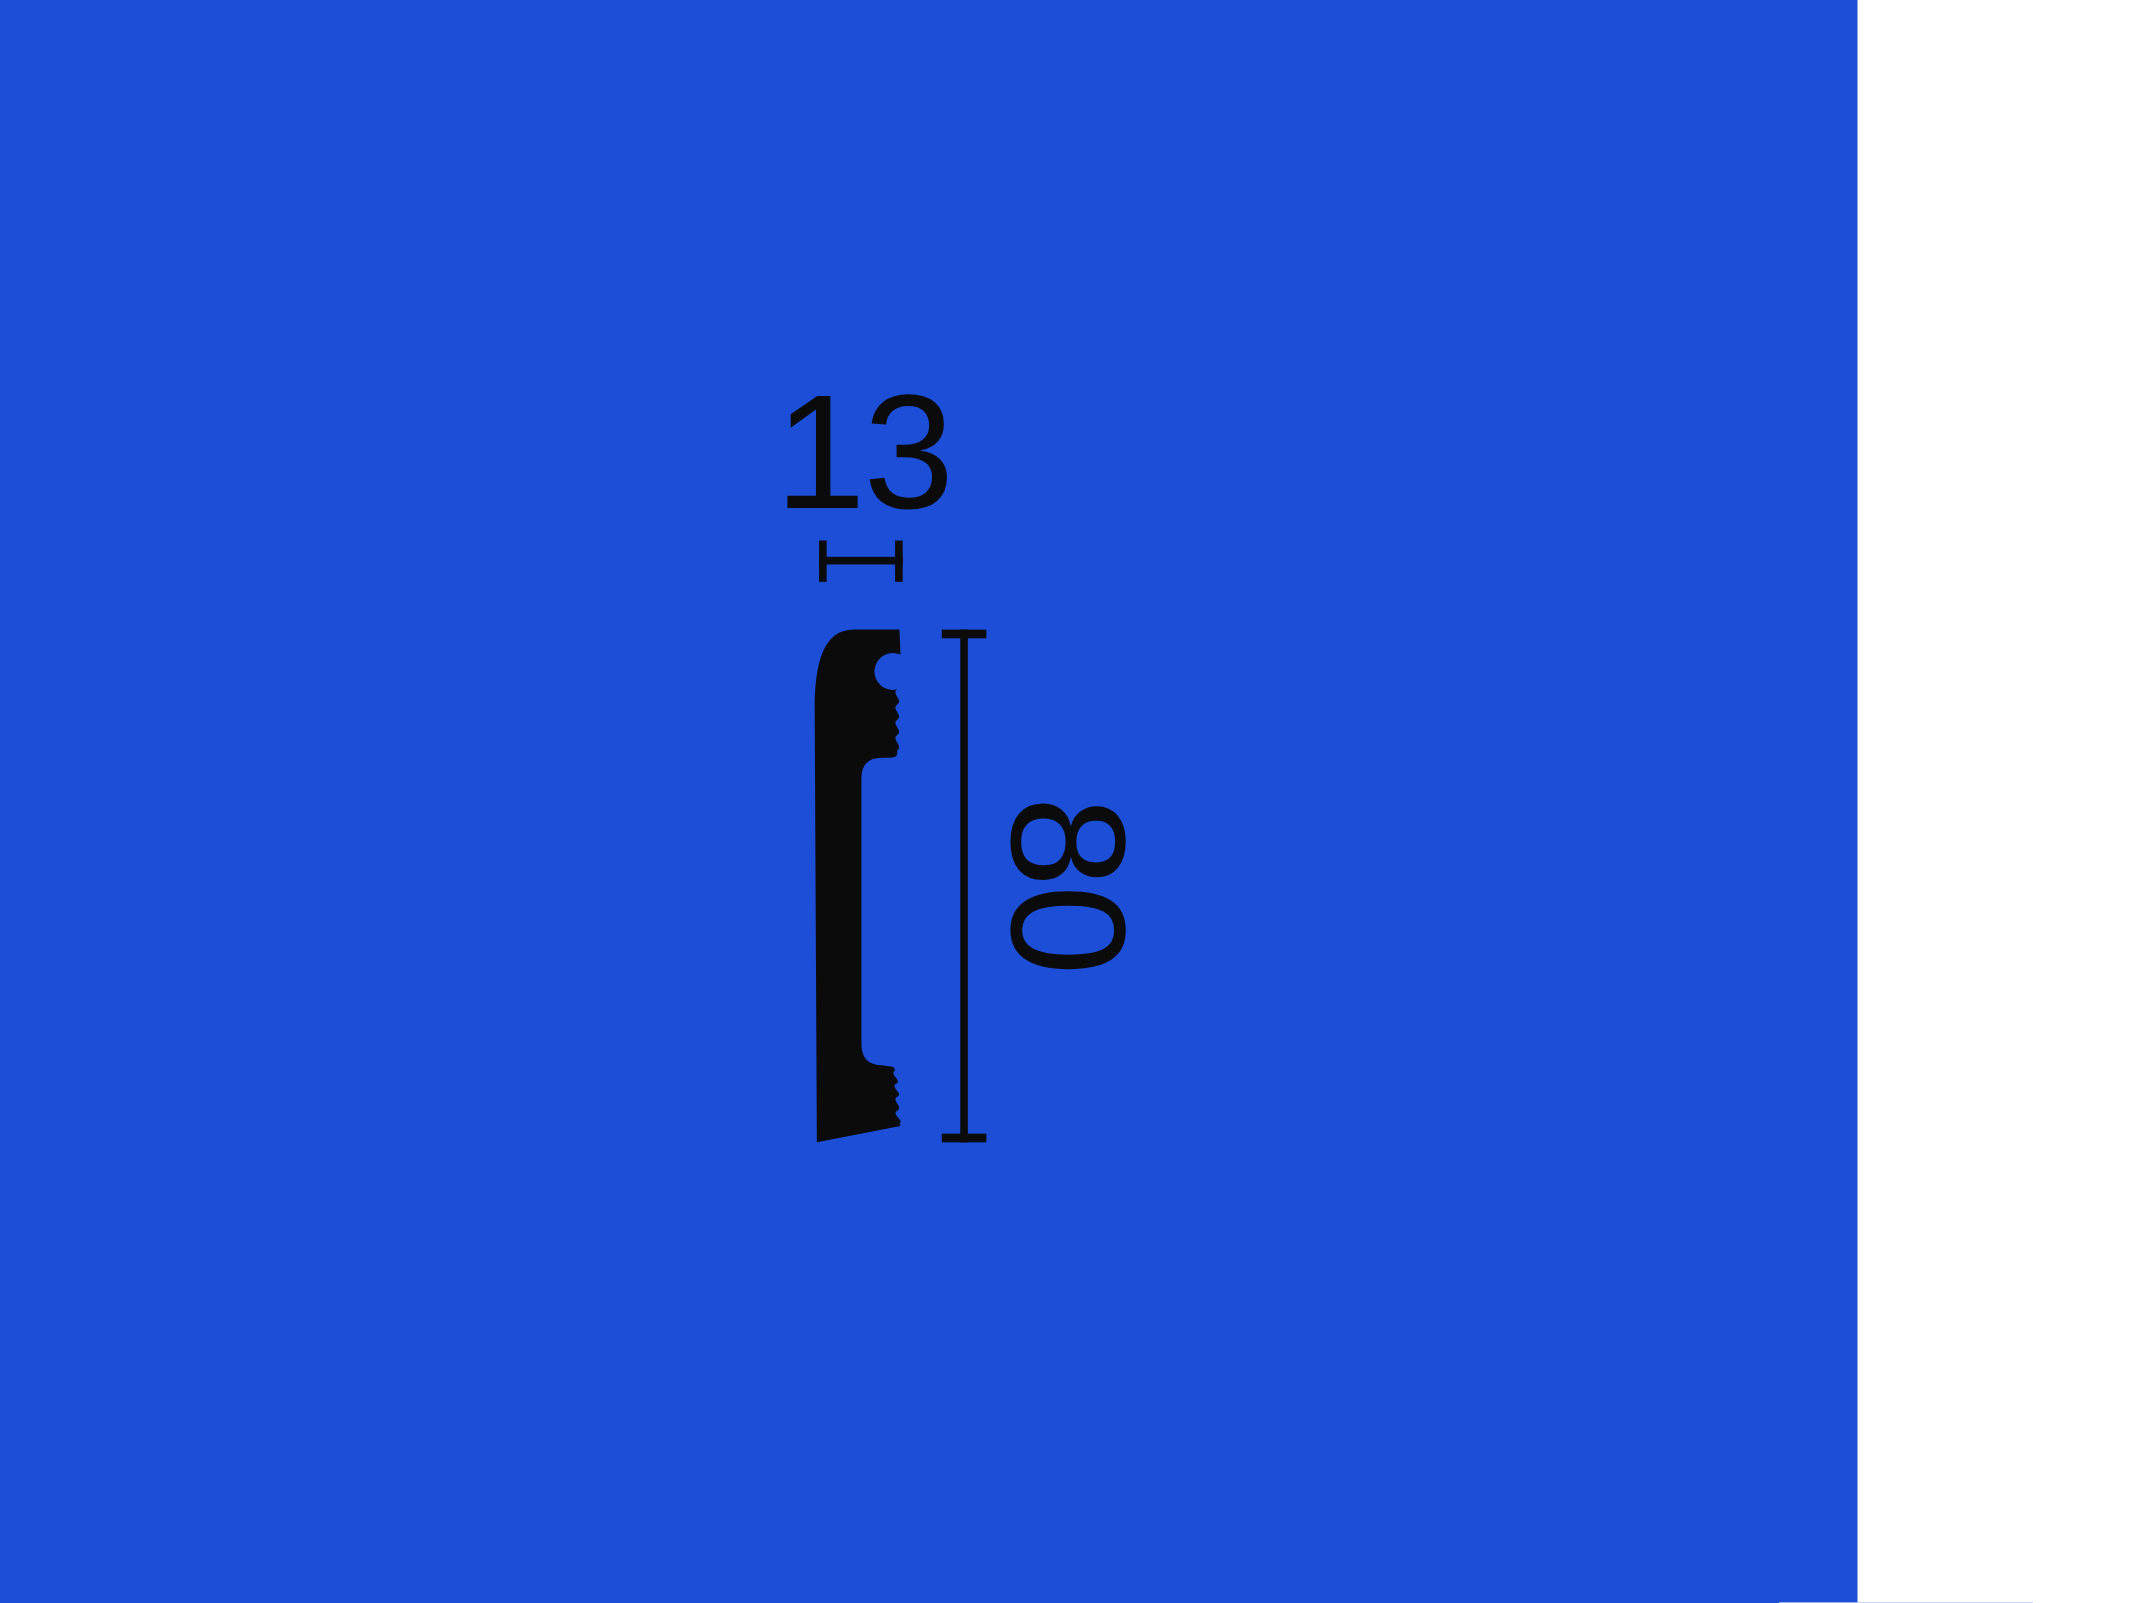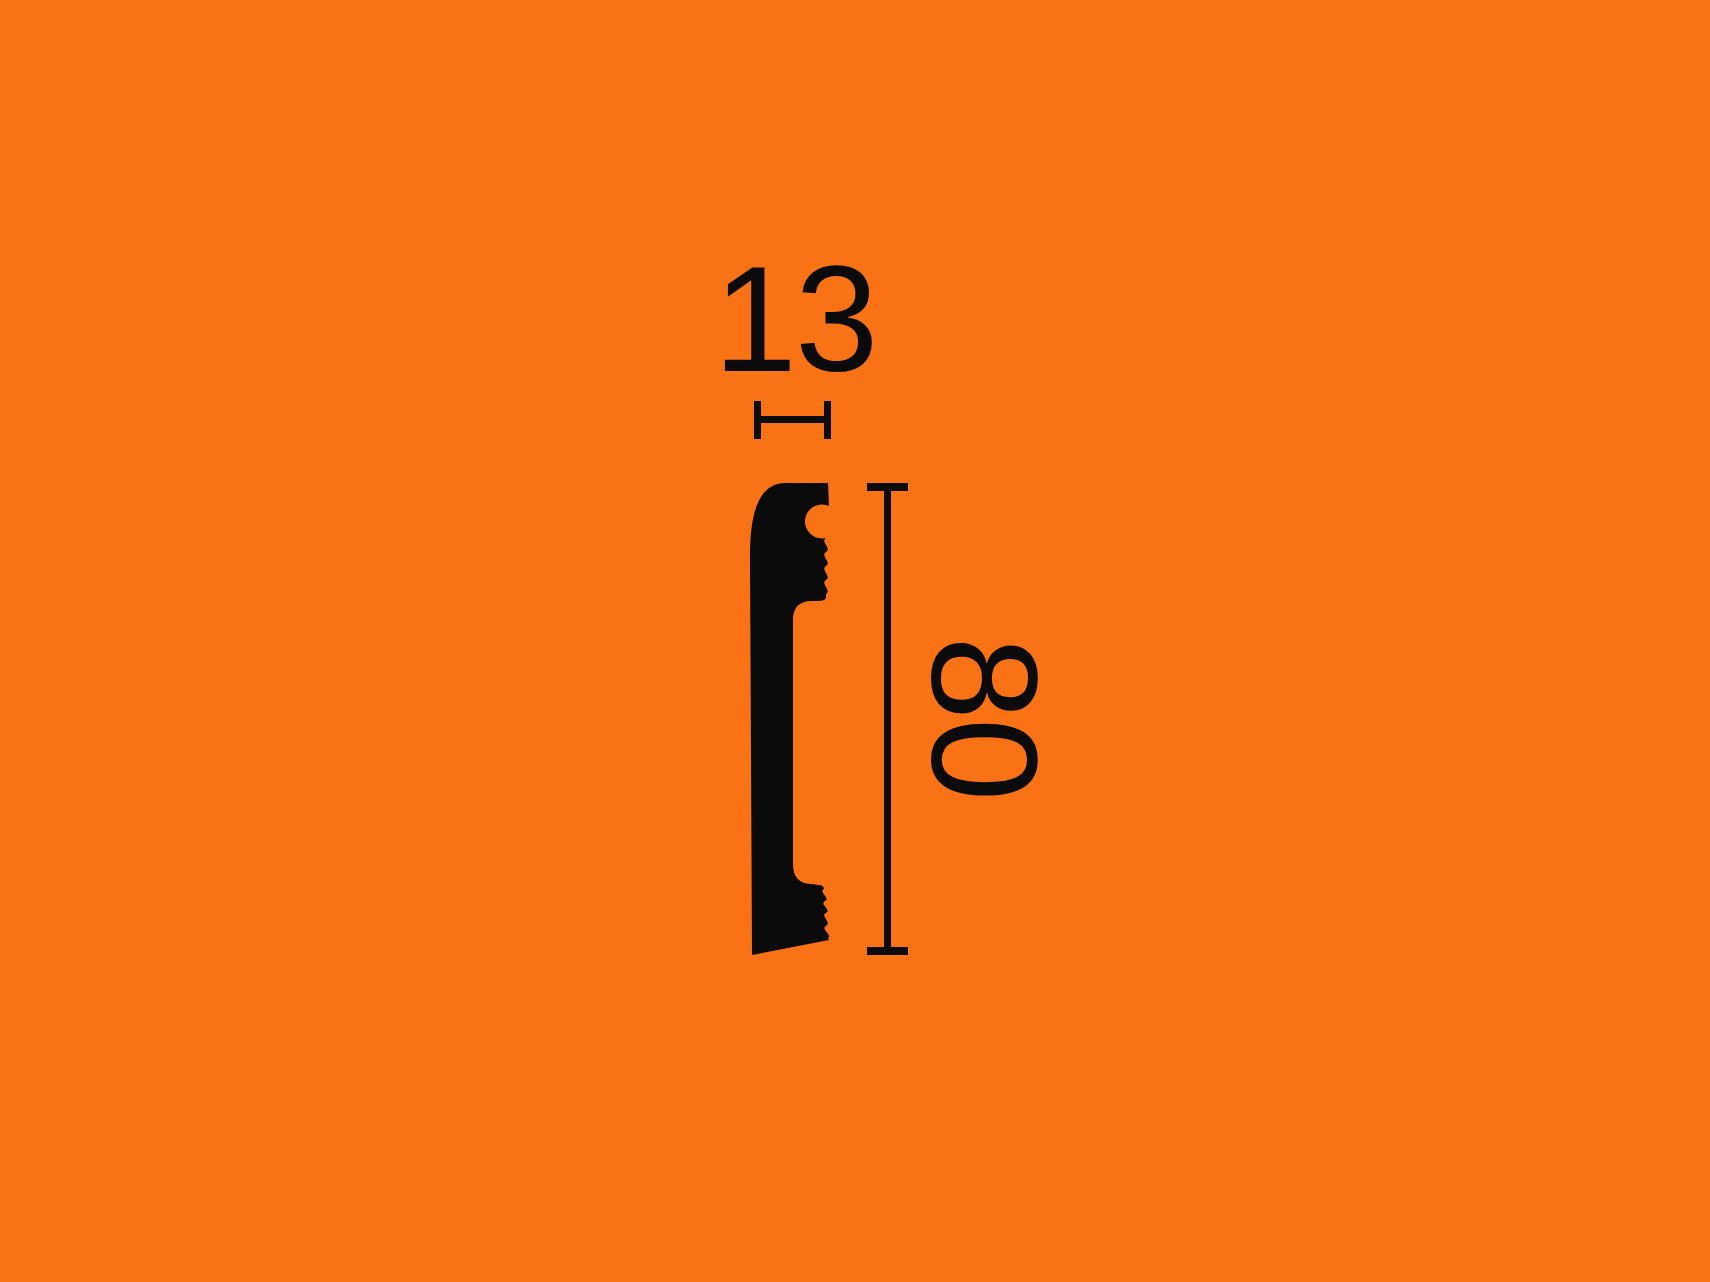--- a/index.html
+++ b/index.html
@@ -2,23 +2,23 @@
 <html><head>
 <meta charset="utf-8">
 <style>
   html, body {
     margin: 0;
     padding: 0;
     background: #ffffff;
   }
   .stage {
     position: relative;
-    width: 1710px;
+    width: 1486px;
     height: 1282px;
-    background: #f97316;
+    background: #1d4ed8;
     overflow: hidden;
     font-family: "Liberation Sans", sans-serif;
   }
   .stage svg {
     position: absolute;
     left: 0;
     top: 0;
     width: 100%;
     height: 100%;
     display: block;

